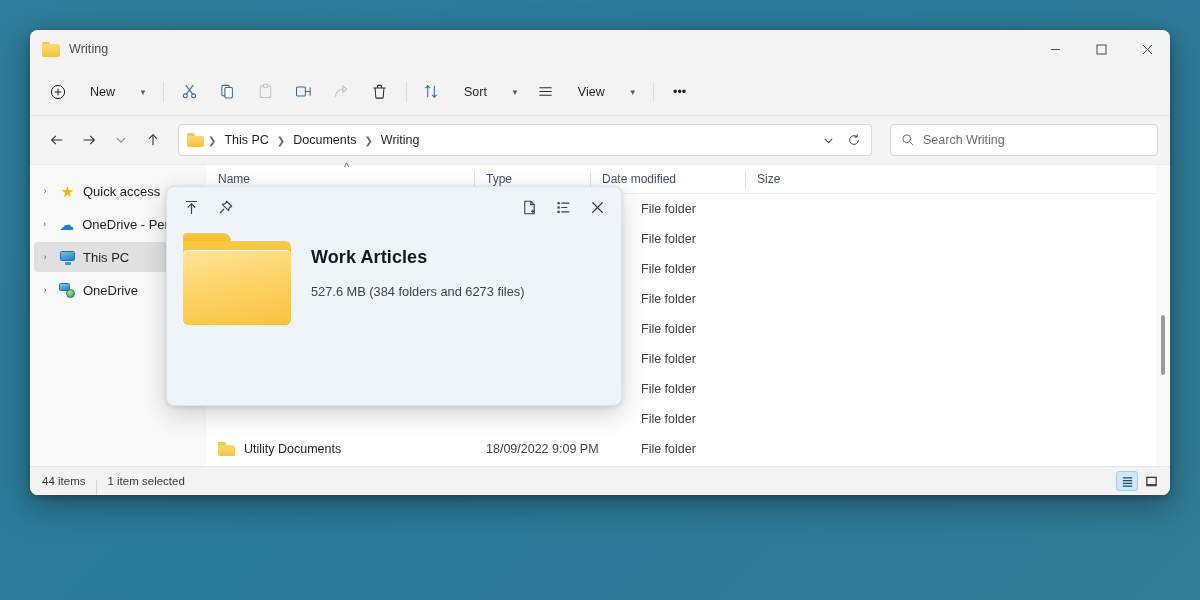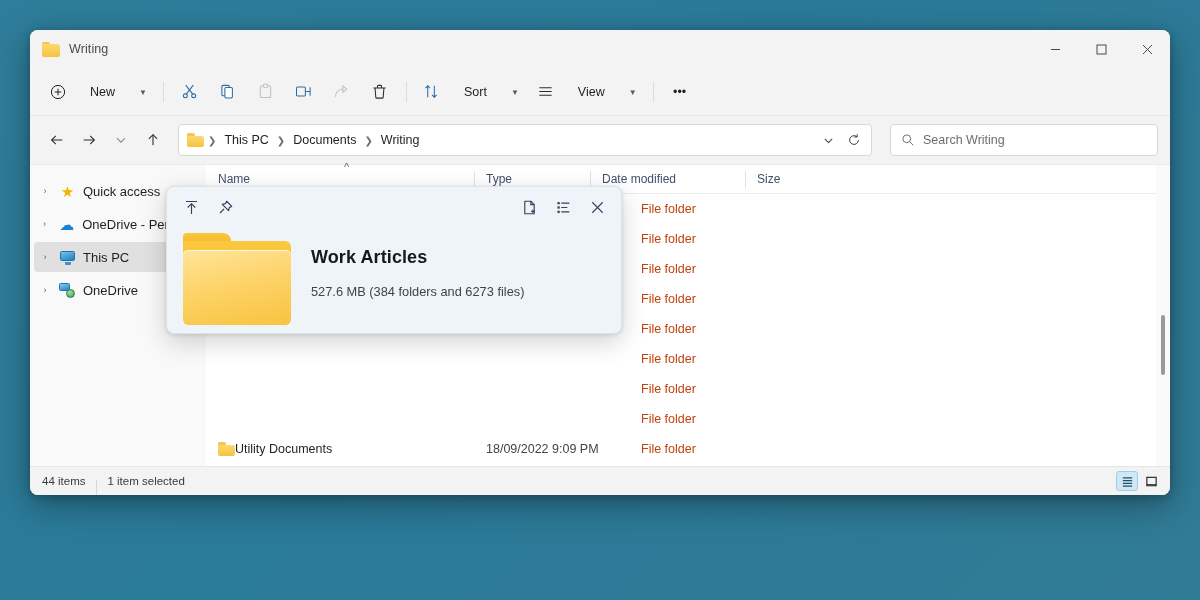--- a/index.html
+++ b/index.html
@@ -196,23 +196,23 @@
     position: absolute; left: 138px; top: -4px;
     color: #5b6b82; font-size: 11px;
   }
 
   .rows { position: absolute; top: 29px; left: 0; right: 0; bottom: 0; overflow: hidden; }
   .row {
     height: 30px; display: flex; align-items: center;
     font-size: 12.5px; color: #1f1f1f;
   }
   .row .cell { padding-left: 12px; display: flex; align-items: center; }
-  .cell-name { width: 268px; gap: 0; }
+  .cell-name { width: 268px; gap: 9px; }
   .cell-date { width: 155px; color: #444; }
-  .cell-type { width: 116px; color: #c2410c; }
+  .cell-type { width: 116px; color: #404040; }
   .cell-size { width: 84px; color: #444; }
   .row-folder { width: 17px; height: 14px; position: relative; flex: 0 0 17px; }
   .row-folder .tab {
     position: absolute; left: 0; top: 0; width: 7.5px; height: 3.5px;
     background: #f6c64a; border-radius: 1.5px 2px 0 0;
   }
   .row-folder .body {
     position: absolute; left: 0; top: 2.5px; width: 17px; height: 11.5px;
     background: linear-gradient(180deg,#fcd975 0%,#f5c23e 100%);
     border-radius: 1.5px 2.5px 2px 2px;
@@ -248,21 +248,21 @@
     width: 22px; height: 20px; border-radius: 3px;
     display: flex; align-items: center; justify-content: center;
     color: #333;
   }
   .vt-btn.active { background: #cfe8f5; border: 1px solid #9fcde4; }
 
   
   #details-popup {
     position: absolute;
     left: 166px; top: 186px;
-    width: 456px; height: 148px;
+    width: 456px; height: 220px;
     background: #eef4f8;
     border: 1px solid #dbe4ea;
     border-radius: 8px;
     box-shadow: 0 8px 26px rgba(0,0,0,0.18), 0 1px 4px rgba(0,0,0,0.12);
     overflow: hidden;
     z-index: 20;
   }
   .popup-toolbar {
     height: 40px; display: flex; align-items: center;
     padding: 0 8px; gap: 2px;

